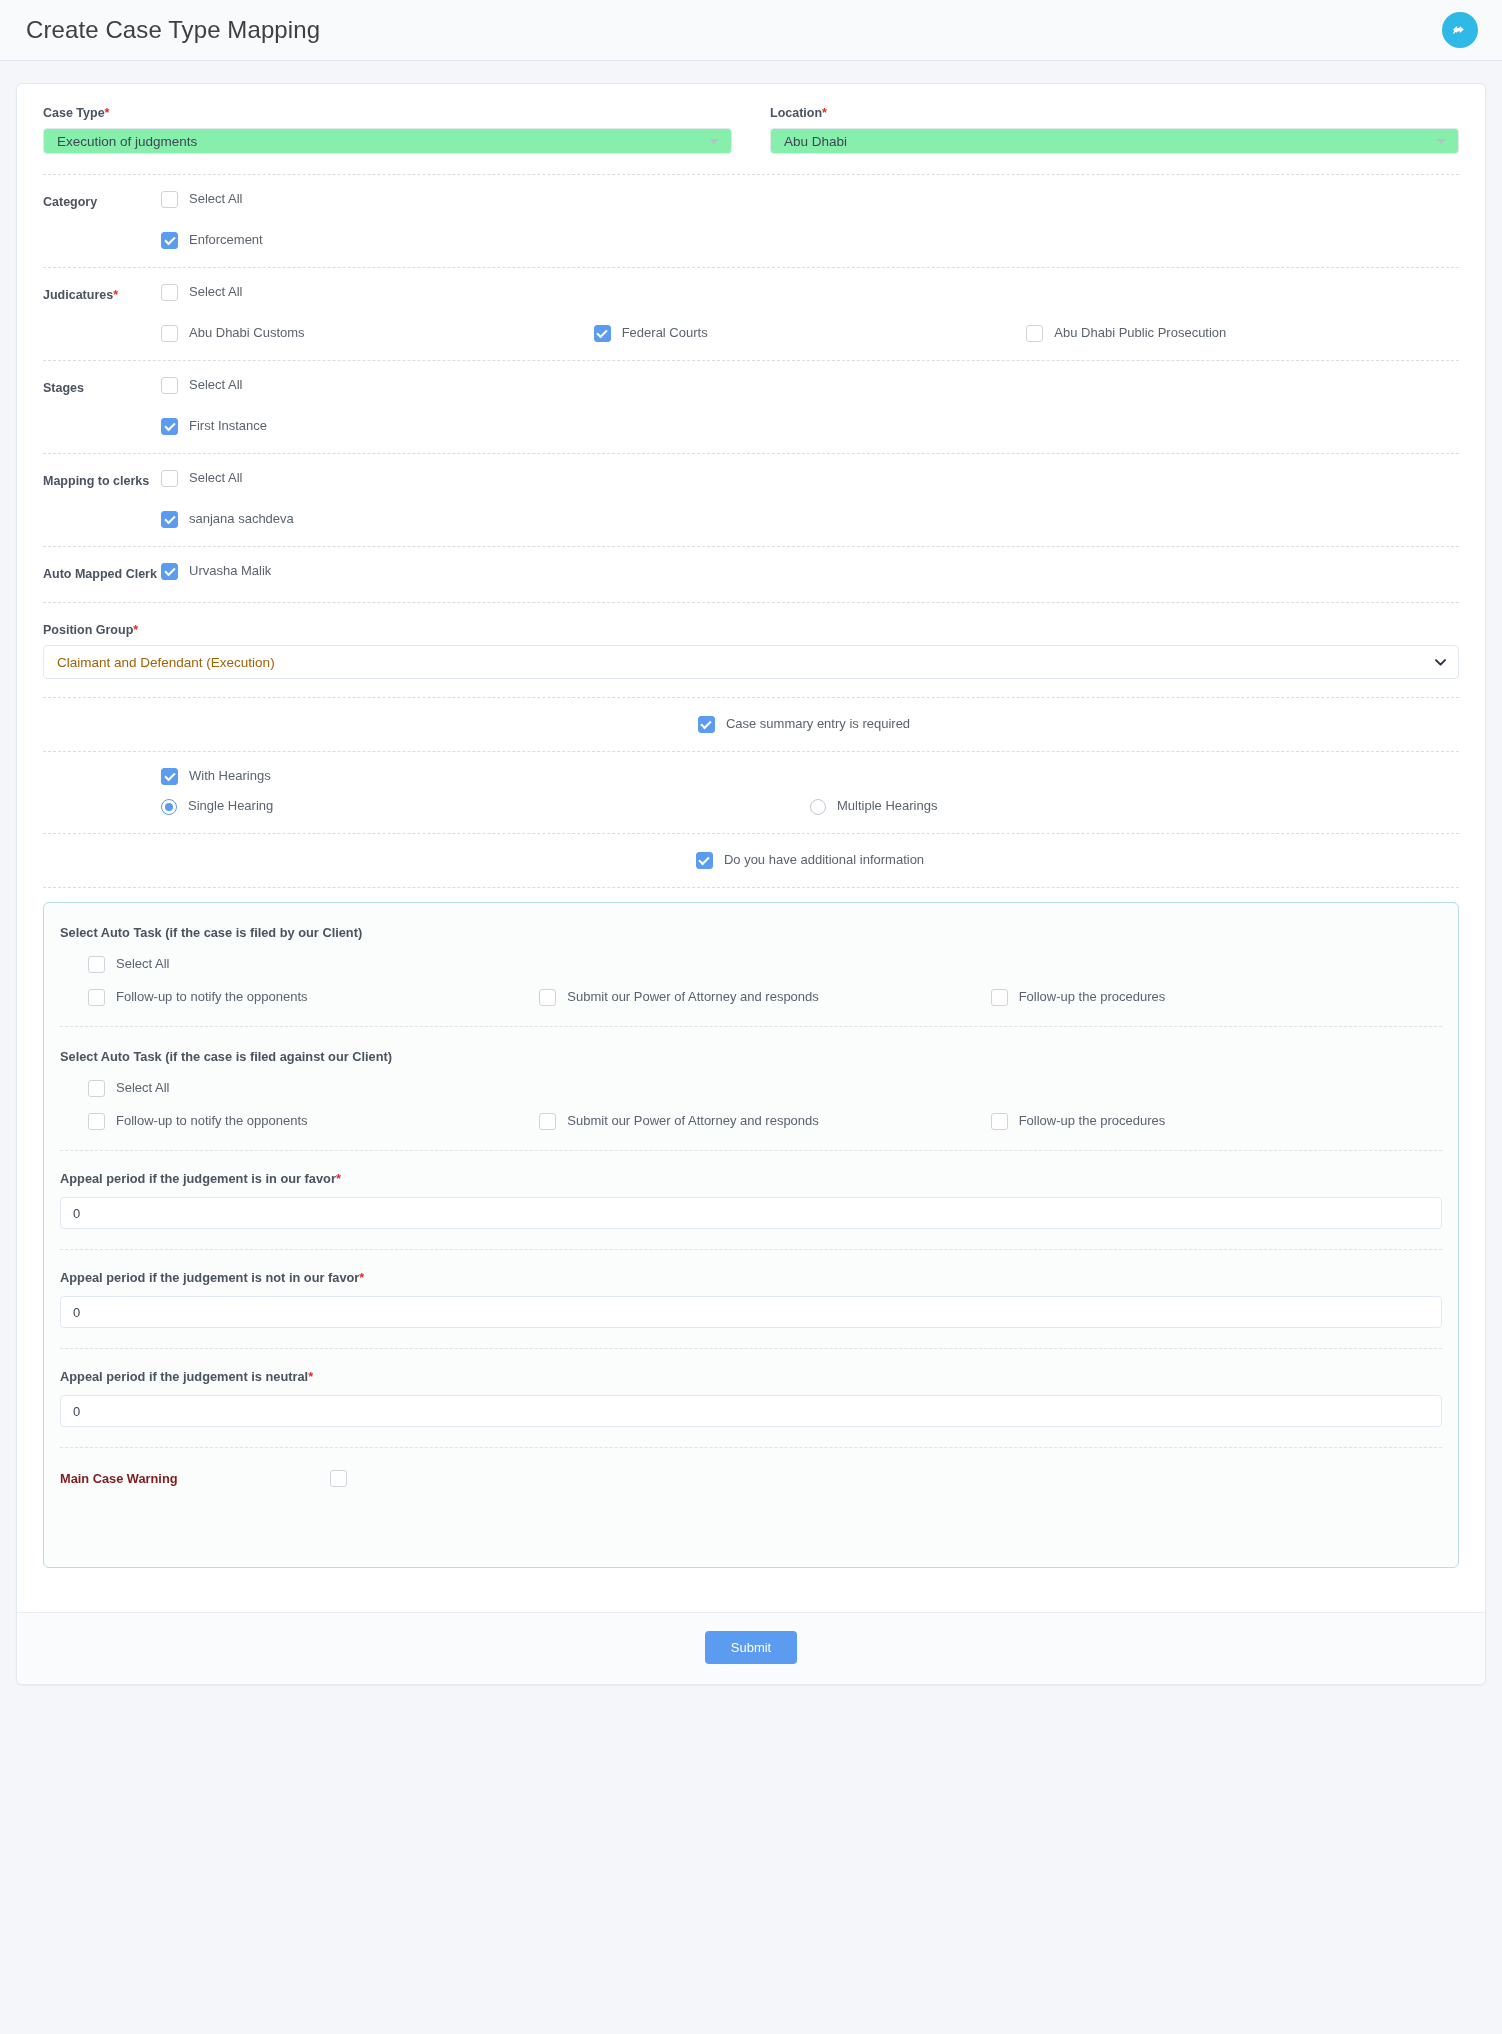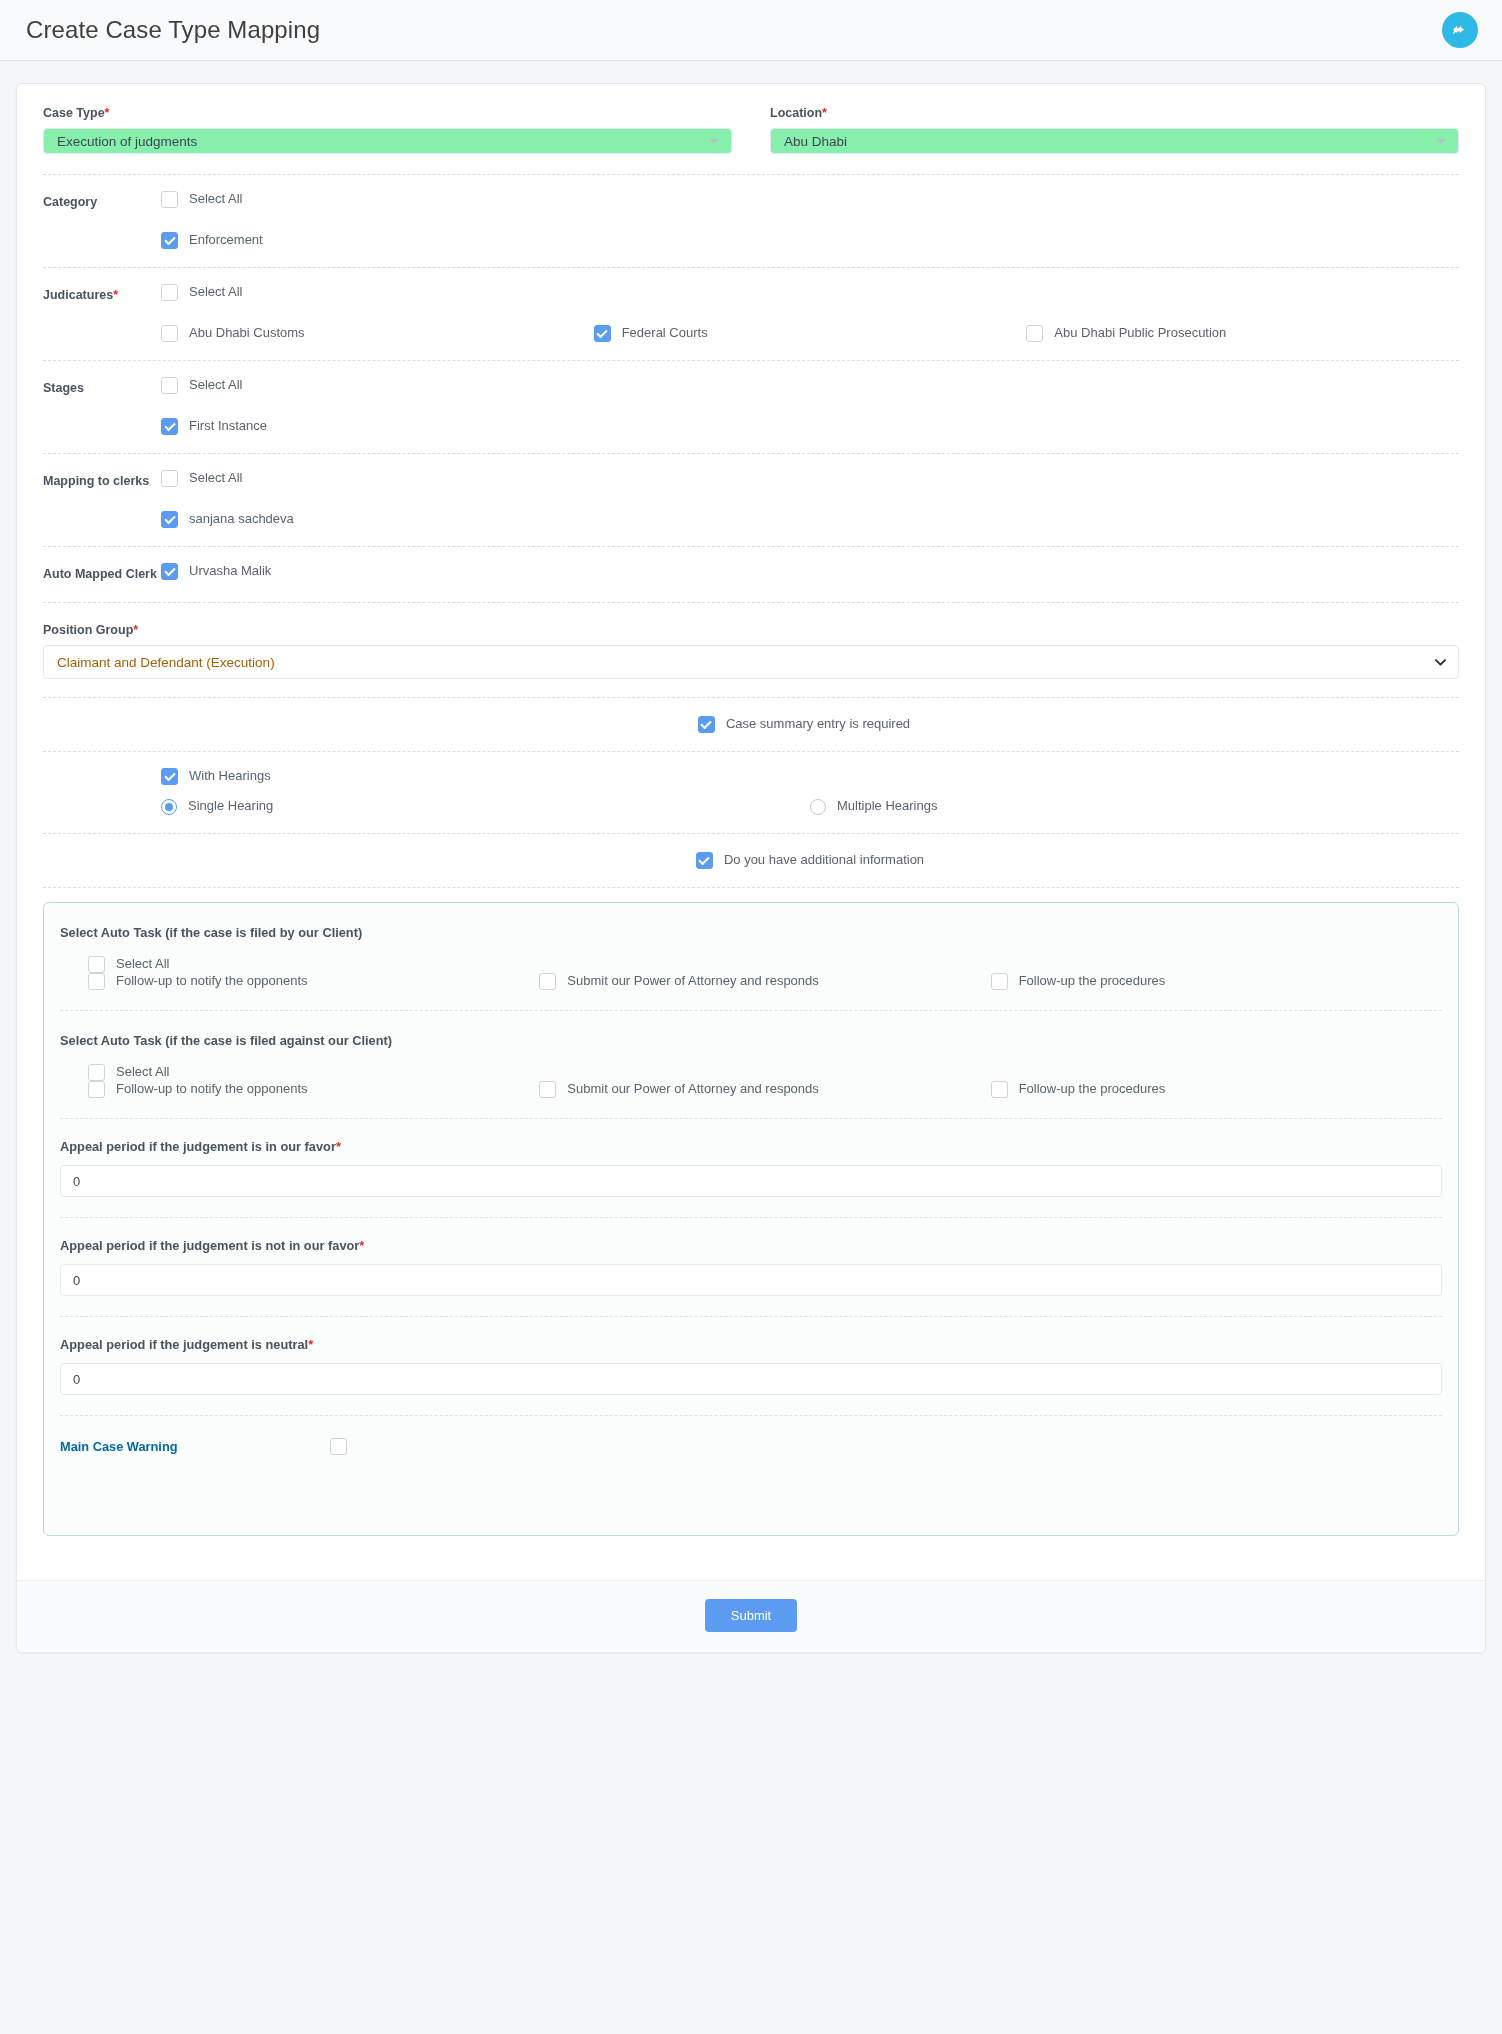--- a/index.html
+++ b/index.html
@@ -204,21 +204,21 @@
   }
   .panel-sec { padding: 22px 0 20px 0; }
   .panel-sep { border-bottom: 1px dashed #dde2e7; }
   .panel-title {
     font-size: 12.8px;
     font-weight: bold;
     color: #4a5360;
     margin-bottom: 16px;
   }
   .panel-opt-line { display: flex; }
-  .panel-opt-line + .panel-opt-line { }
+  .panel-opt-line + .panel-opt-line { margin-top: 16px; }
   .panel-opt-line .opt-col { flex: 1 1 0; }
   .panel-opt-line .opt-col:first-child { padding-left: 28px; }
 
   .panel-field { padding: 20px 0 20px 0; }
   .panel-field-label {
     font-size: 12.8px;
     font-weight: bold;
     color: #4a5360;
     margin-bottom: 11px;
     display: block;
@@ -236,21 +236,21 @@
   }
 
   .warn-row {
     display: flex;
     align-items: center;
     padding: 22px 0 26px 0;
   }
   .warn-label {
     font-size: 12.8px;
     font-weight: bold;
-    color: #0369a1;
+    color: #7f1d1d;
     width: 270px;
     flex: 0 0 270px;
   }
 
   .panel-tail { height: 54px; }
 
   
   .card-footer {
     background: #fafbfc;
     border-top: 1px solid #eaeef3;

